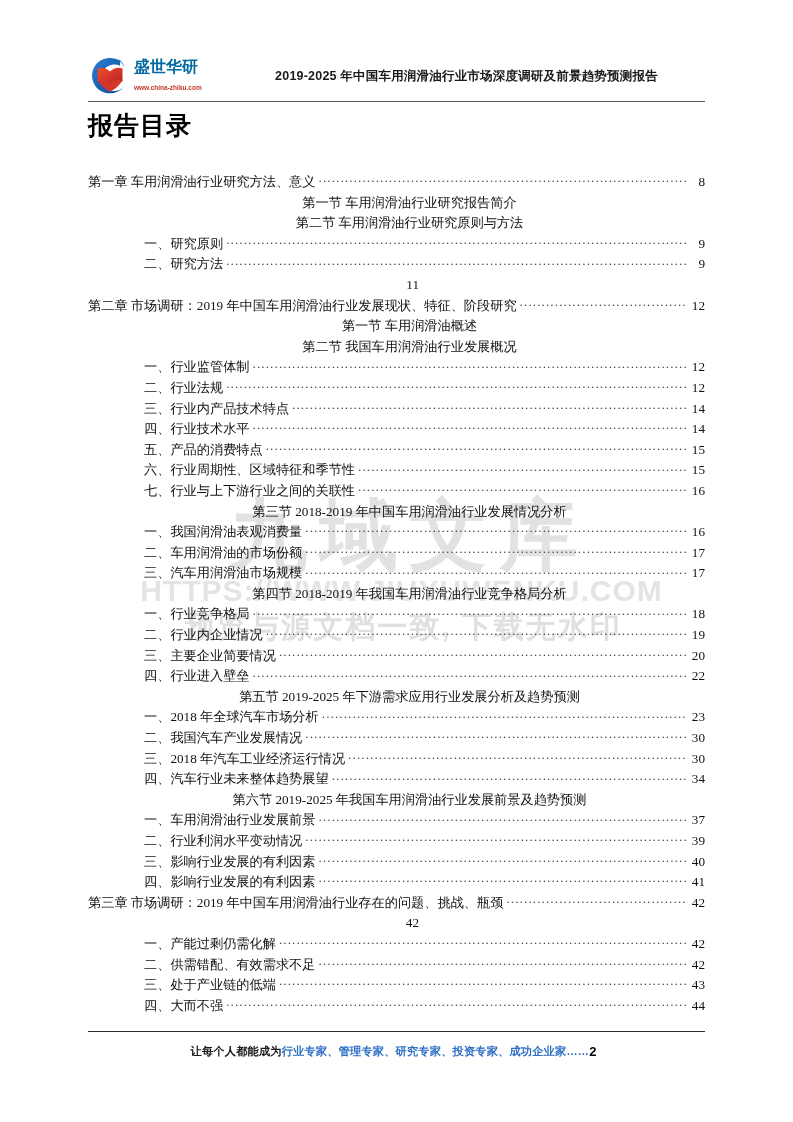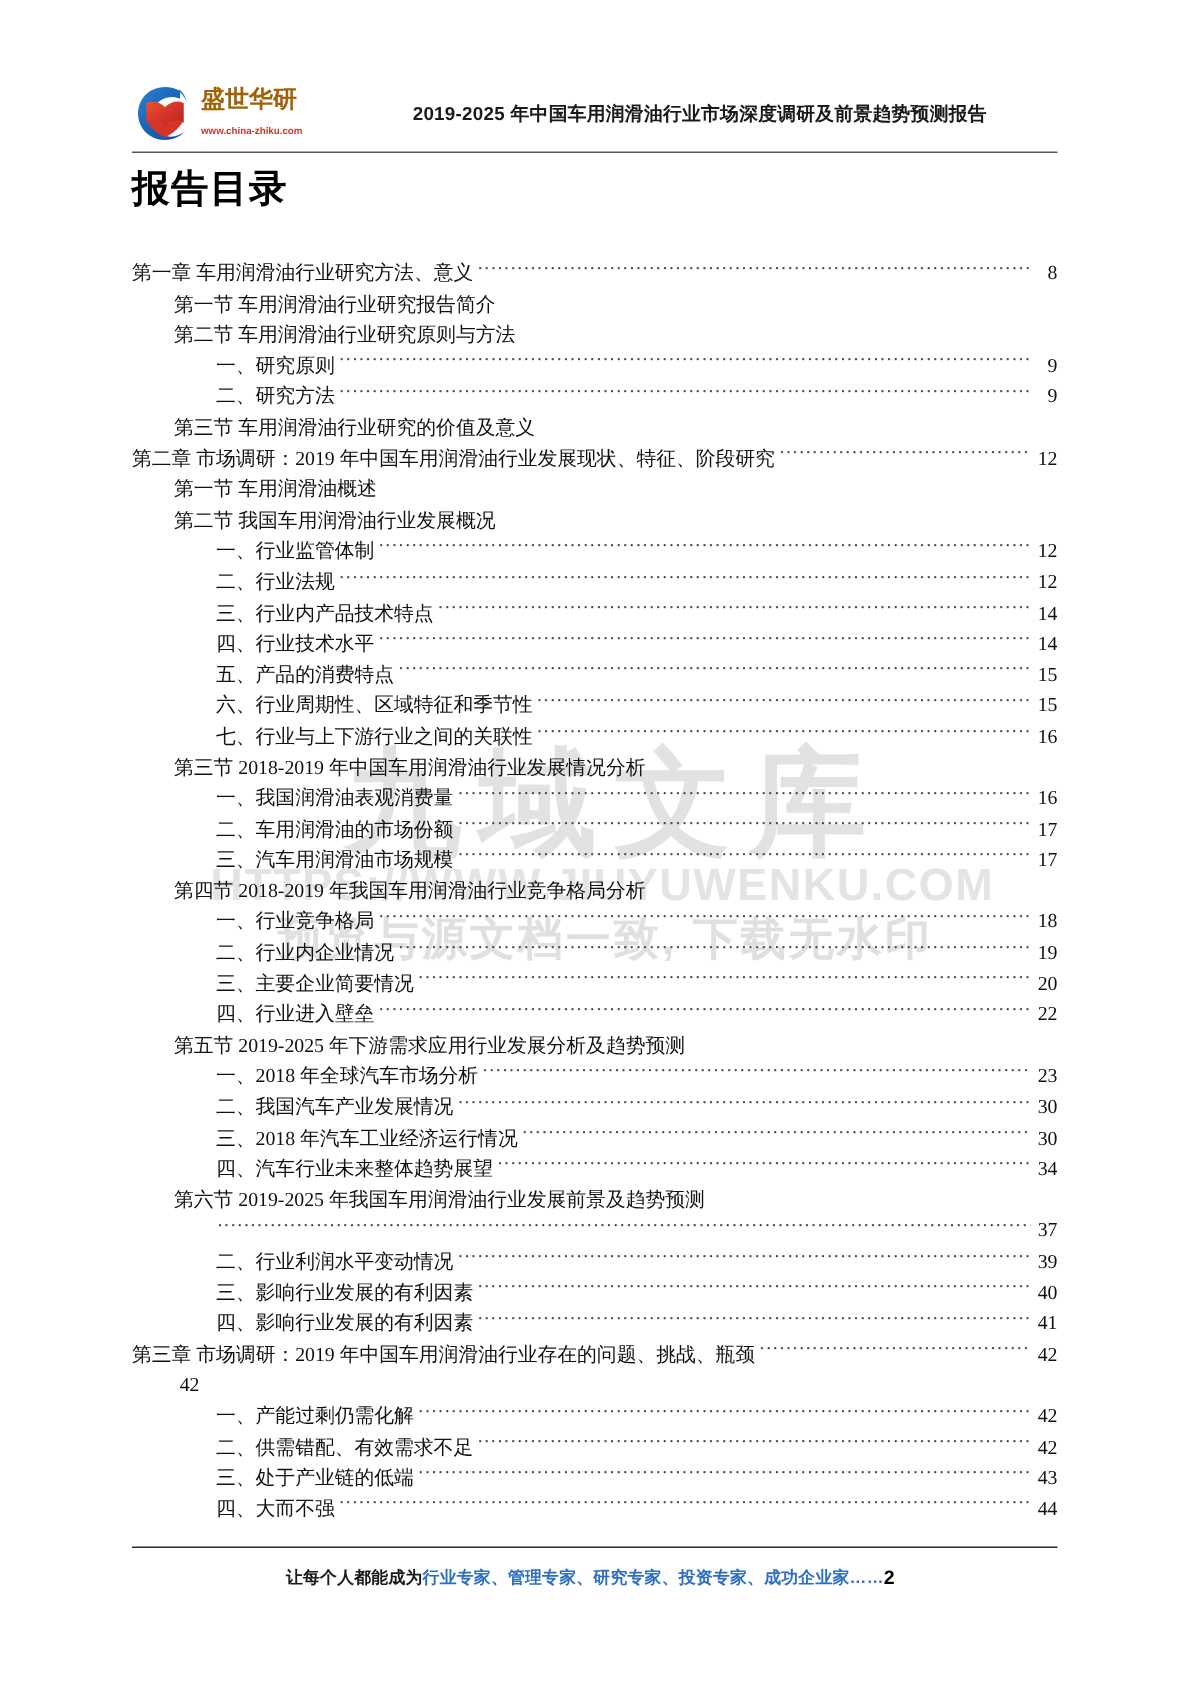--- a/index.html
+++ b/index.html
@@ -95,21 +95,21 @@
     left: 46px;
     top: 6px;
     width: 80px;
   }
   .logo-cn {
     font-family: "Liberation Sans", "DejaVu Sans", sans-serif;
     font-weight: bold;
     font-size: 16px;
     line-height: 18px;
     letter-spacing: 0px;
-    color: #a16207;
+    color: #0369a1;
     white-space: nowrap;
   }
   .logo-url {
     font-family: "Liberation Sans", "DejaVu Sans", sans-serif;
     font-weight: bold;
     font-size: 6.5px;
     line-height: 9px;
     letter-spacing: 0px;
     color: #c0392b;
     white-space: nowrap;
@@ -154,21 +154,21 @@
   
   .toc {
     position: absolute;
     left: 88px;
     top: 172px;
     width: 617px;
     z-index: 3;
   }
   .toc-row {
     display: flex;
-    align-items: flex-start;
+    align-items: center;
     height: 20.6px;
     font-size: 13.2px;
     line-height: 20.6px;
     color: #111;
     white-space: nowrap;
     overflow: hidden;
   }
   .toc-row .label {
     flex: 0 0 auto;
     padding-right: 2px;
@@ -305,21 +305,20 @@
         <span class="label">一、研究原则</span>
         <span class="leader"></span>
         <span class="pageno">9</span>
       </div>
       <div class="toc-row lvl-3">
         <span class="label">二、研究方法</span>
         <span class="leader"></span>
         <span class="pageno">9</span>
       </div>
       <div class="toc-row lvl-2">
-        <span class="label">第三节  车用润滑油行业研究的价值及意义</span>
         <span class="leader"></span>
         <span class="pageno">11</span>
       </div>
       <div class="toc-row lvl-1">
         <span class="label">第二章  市场调研：2019 年中国车用润滑油行业发展现状、特征、阶段研究</span>
         <span class="leader"></span>
         <span class="pageno">12</span>
       </div>
       <div class="toc-row lvl-2">
         <span class="label">第一节  车用润滑油概述</span>
@@ -435,20 +434,21 @@
         <span class="label">四、汽车行业未来整体趋势展望</span>
         <span class="leader"></span>
         <span class="pageno">34</span>
       </div>
       <div class="toc-row lvl-2">
         <span class="label">第六节  2019-2025 年我国车用润滑油行业发展前景及趋势预测</span>
         <span class="leader"></span>
         <span class="pageno">37</span>
       </div>
       <div class="toc-row lvl-3">
+        <span class="label">一、车用润滑油行业发展前景</span>
         <span class="leader"></span>
         <span class="pageno">37</span>
       </div>
       <div class="toc-row lvl-3">
         <span class="label">二、行业利润水平变动情况</span>
         <span class="leader"></span>
         <span class="pageno">39</span>
       </div>
       <div class="toc-row lvl-3">
         <span class="label">三、影响行业发展的有利因素</span>

